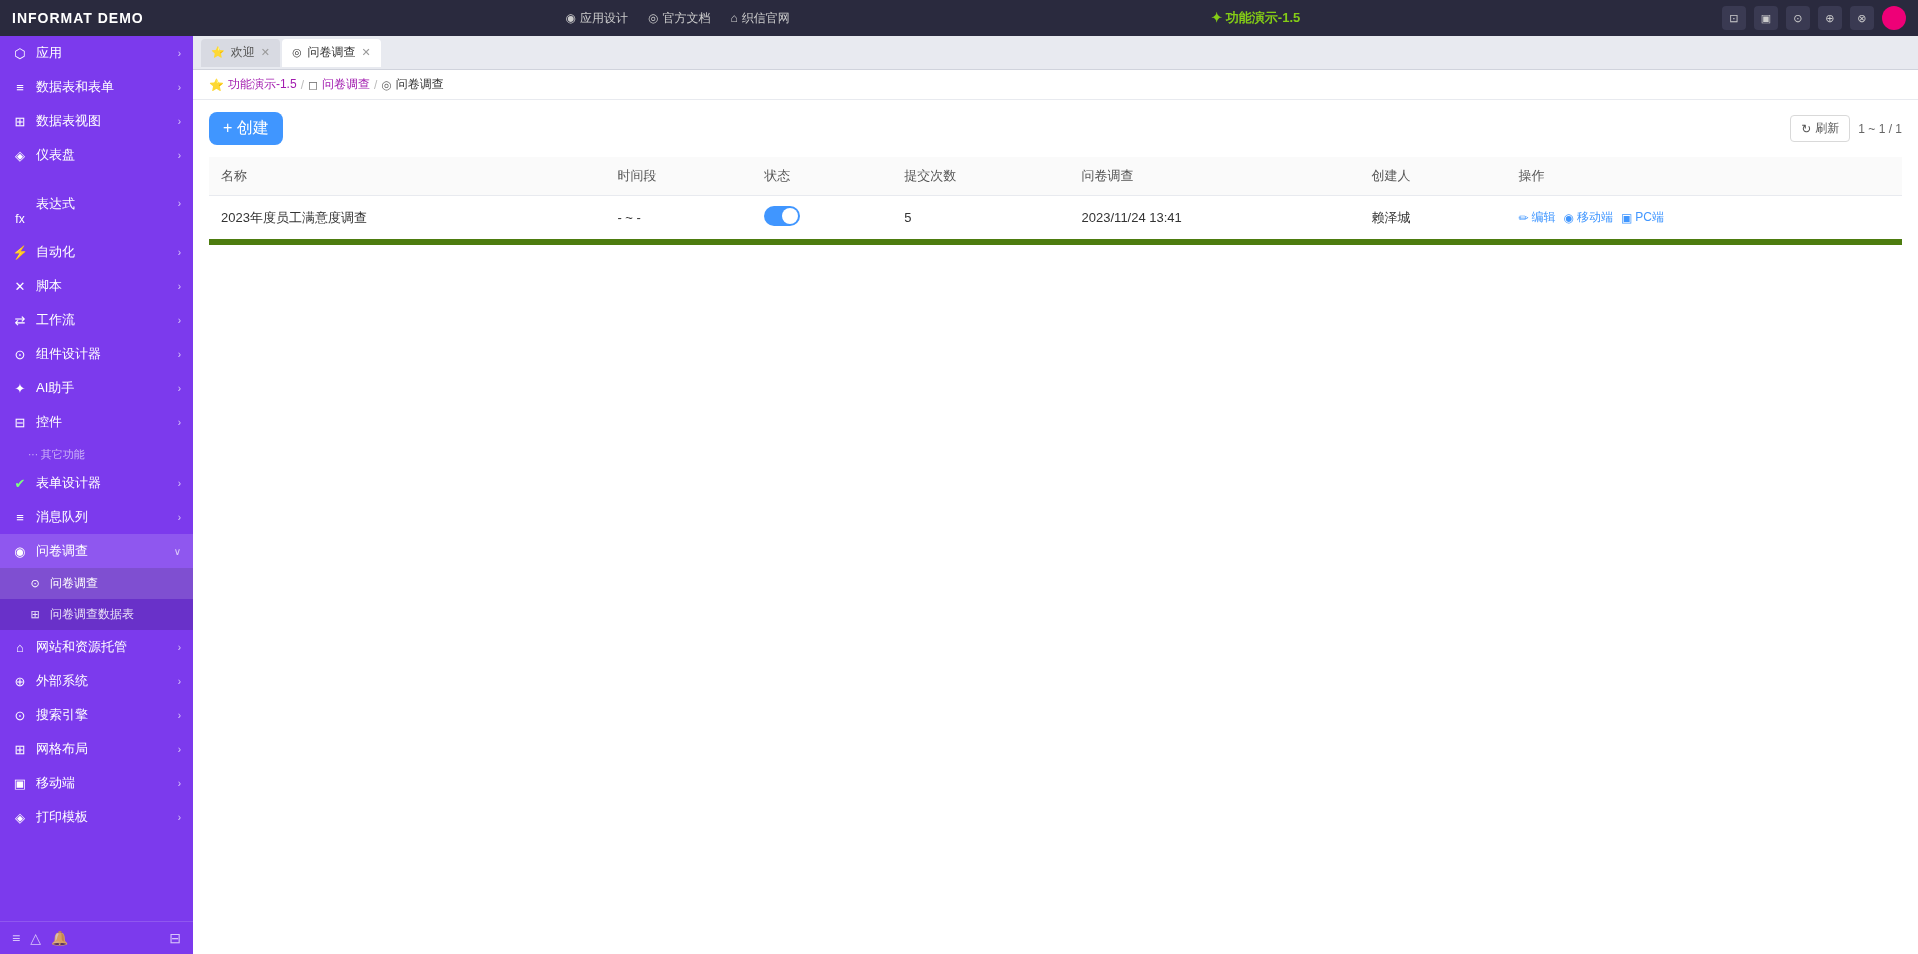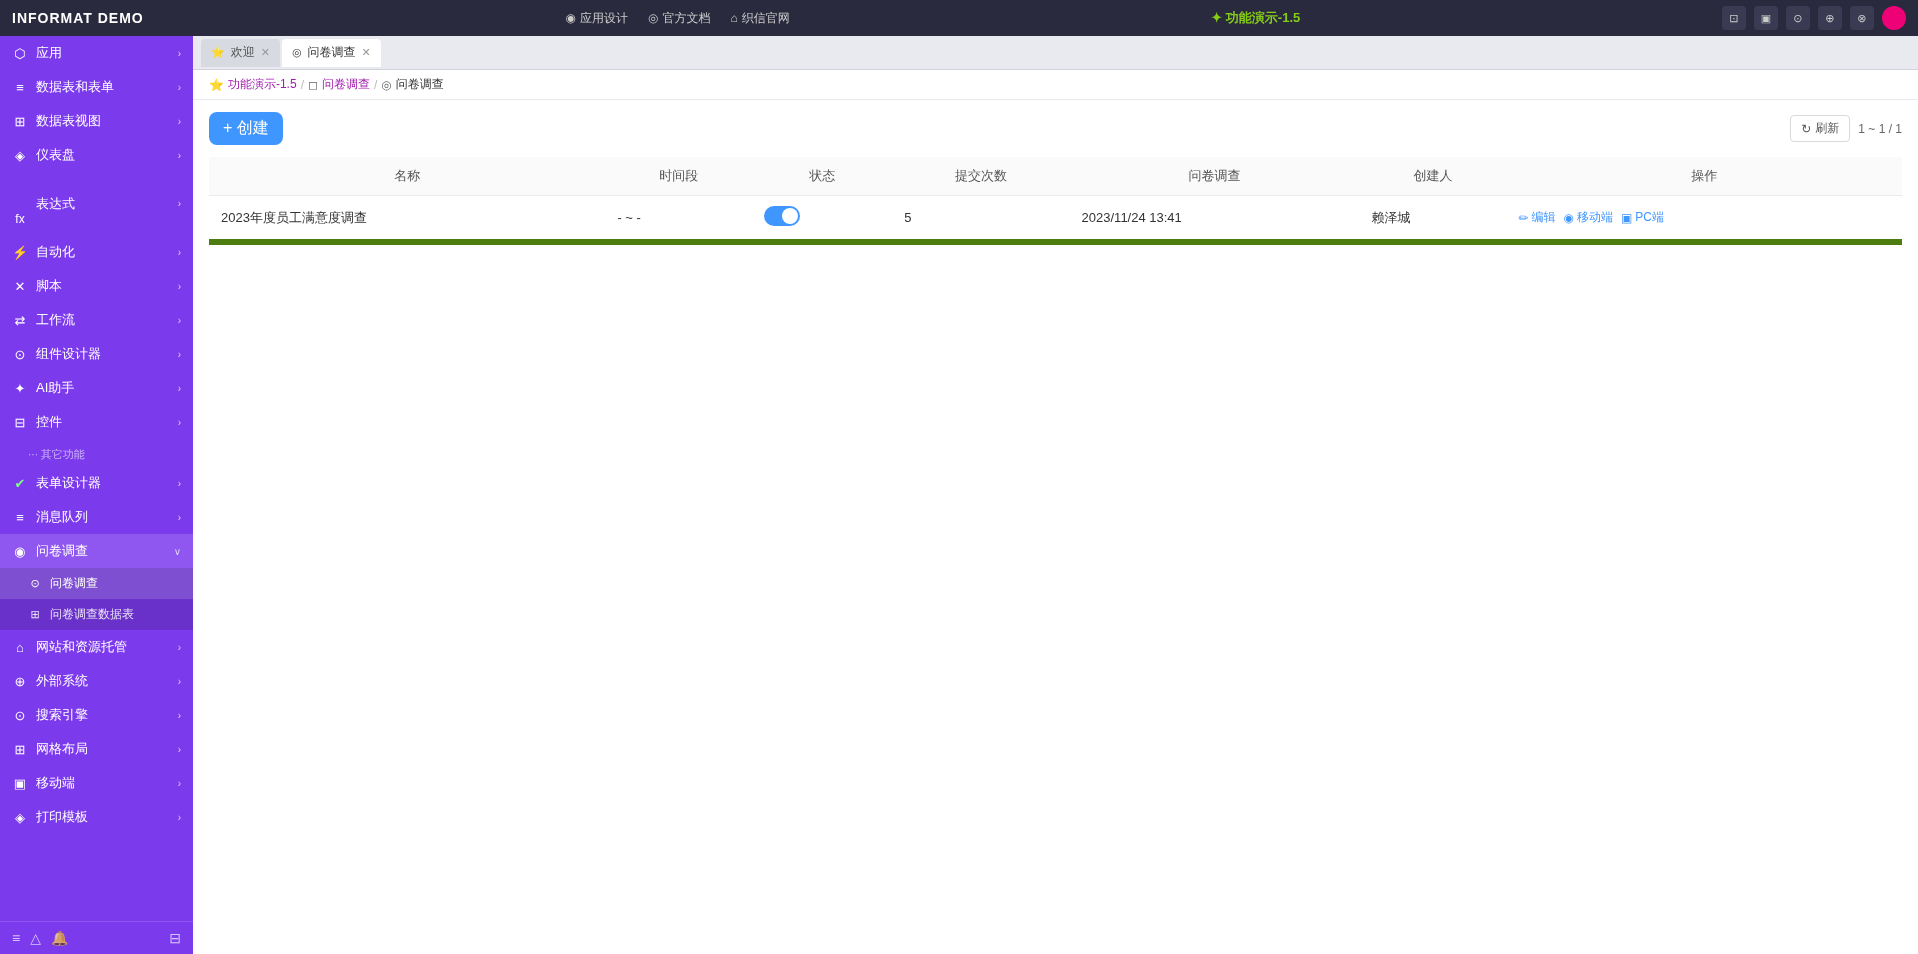--- a/index.html
+++ b/index.html
@@ -247,21 +247,21 @@
       width: 100%;
       border-collapse: collapse;
       font-size: 13px;
     }
     .data-table thead tr {
       background: #fafafa;
       border-bottom: 1px solid #e8eaef;
     }
     .data-table th {
       padding: 10px 12px;
-      text-align: center;
+      text-align: left;
       color: #555;
       font-weight: 500;
       border-bottom: 1px solid #e8eaef;
     }
     .data-table td {
       padding: 10px 12px;
       border-bottom: 6px solid #4d7c0f;
       color: #333;
     }
 

